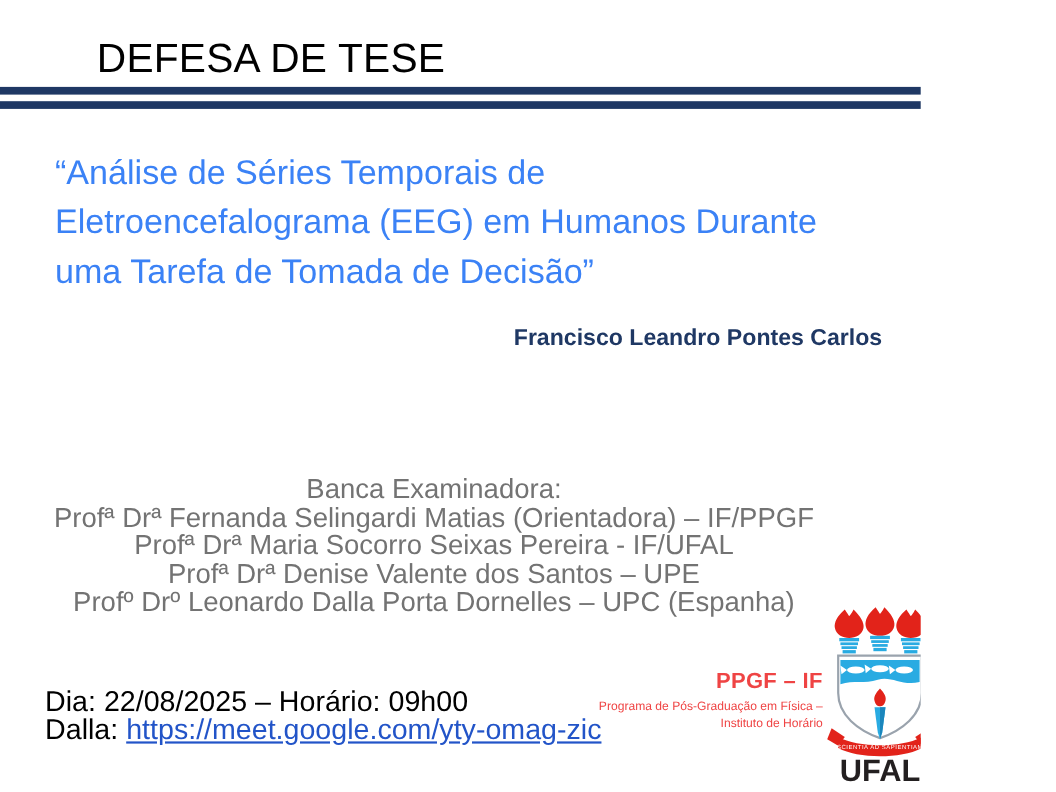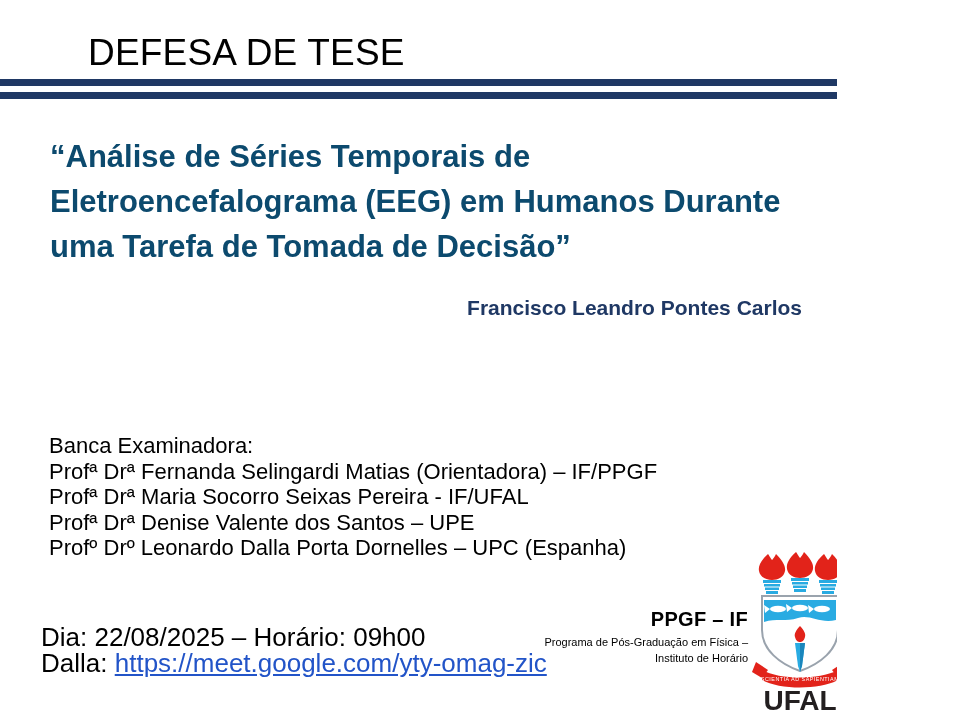--- a/index.html
+++ b/index.html
@@ -59,44 +59,45 @@
   .rule-bottom { top: 92px; }
 
   
   .thesis-title {
     position: absolute;
     left: 50px;
     top: 134px;
     width: 740px;
     font-size: 31px;
     line-height: 45px;
-    font-weight: bold;
-    color: #0c4a6e;
+    font-weight: normal;
+    color: #3b82f6;
   }
 
   
   .author {
     position: absolute;
     left: 62px;
     top: 296px;
     width: 740px;
     text-align: right;
     font-size: 21px;
     font-weight: bold;
     color: #1F3864;
   }
 
   
   .committee {
     position: absolute;
     left: 49px;
     top: 433px;
-    color: #000000;
-    font-size: 22px;
+    color: #737373;
+    font-size: 25px;
     line-height: 25.5px;
+    text-align: center;
   }
   .committee div { white-space: nowrap; }
 
   
   .footer-info {
     position: absolute;
     left: 41px;
     top: 624px;
     font-size: 26px;
     line-height: 26px;
@@ -108,21 +109,21 @@
     text-decoration: underline;
   }
 
   
   .ppgf-block {
     position: absolute;
     left: 470px;
     top: 607px;
     width: 278px;
     text-align: right;
-    color: #000000;
+    color: #ef4444;
   }
   .ppgf-title {
     font-size: 20px;
     font-weight: bold;
     letter-spacing: 0.3px;
     line-height: 24px;
   }
   .ppgf-sub {
     font-size: 11px;
     line-height: 16px;

